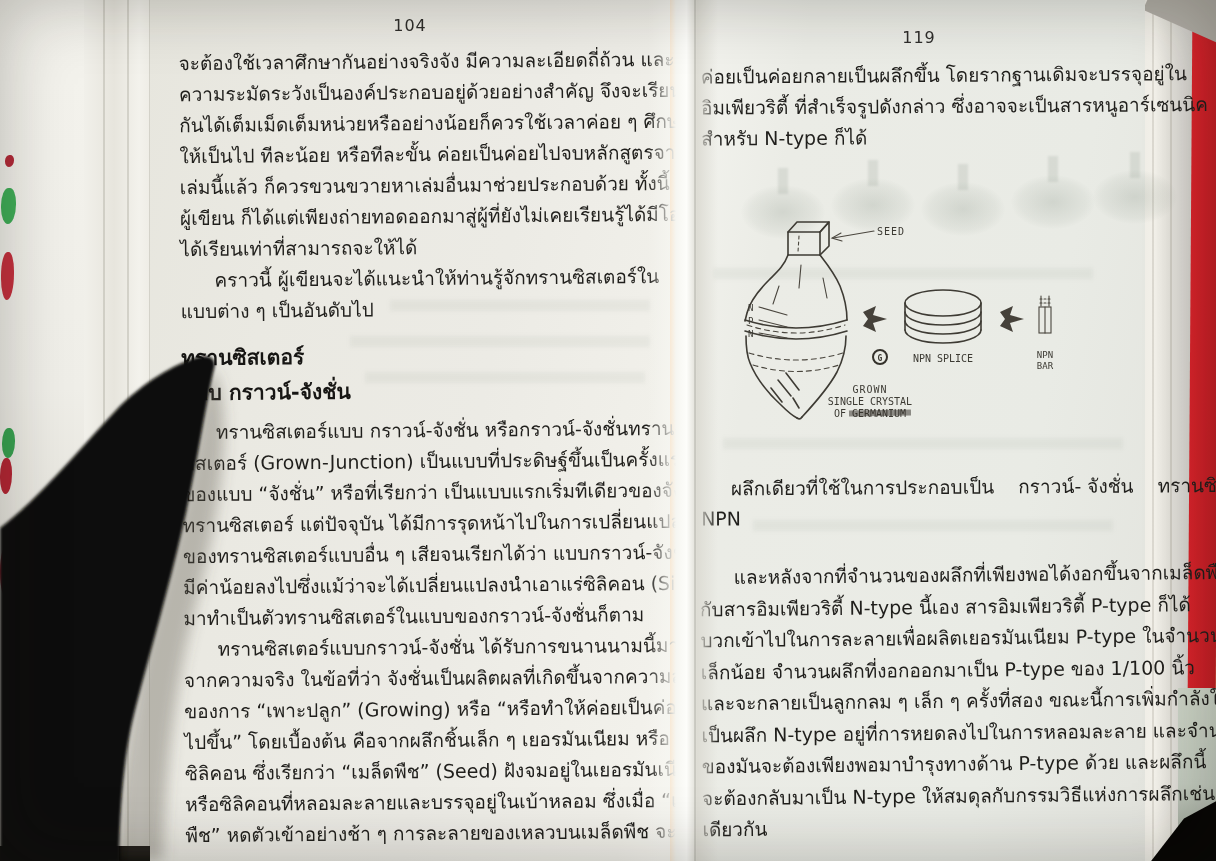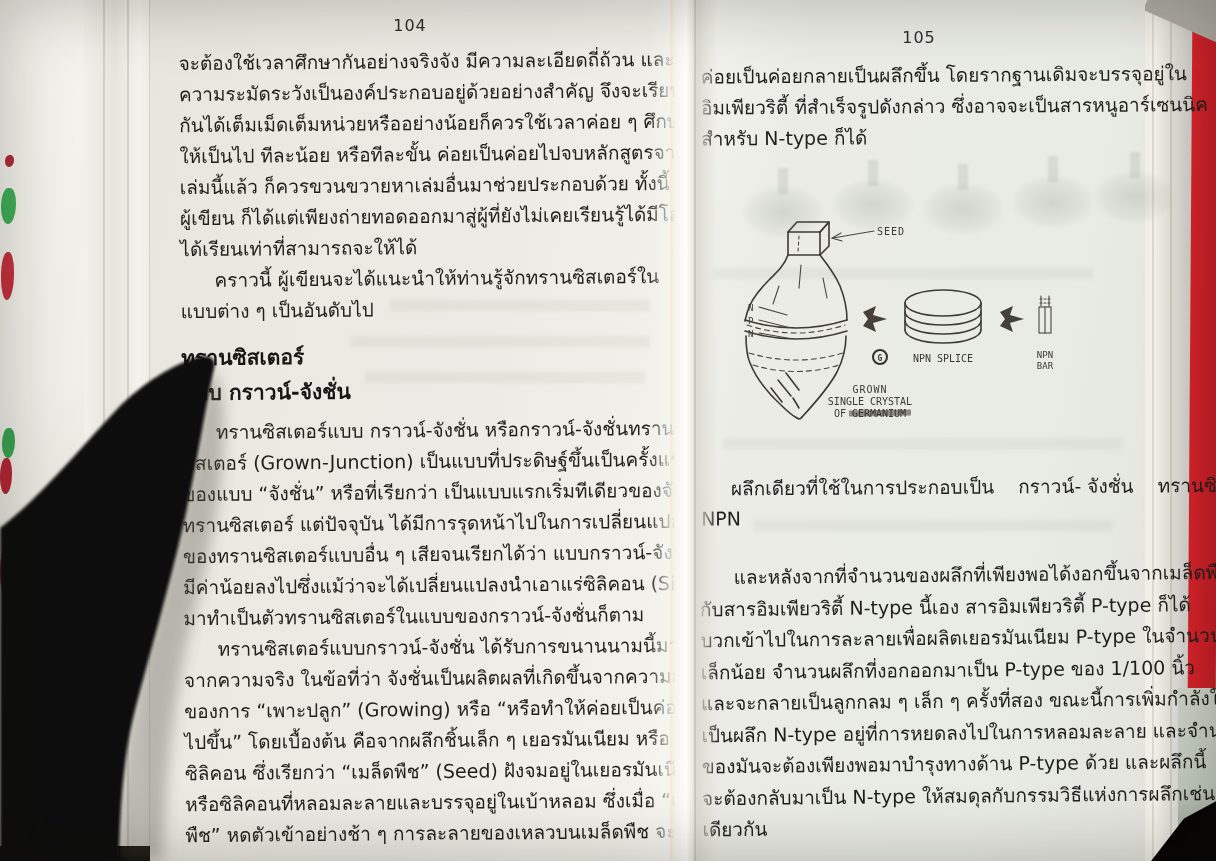--- a/index.html
+++ b/index.html
@@ -121,21 +121,21 @@
     </div>
     <div class="ghost-line" style="left:240px;top:300px;width:260px;"></div>
     <div class="ghost-line" style="left:200px;top:336px;width:300px;"></div>
     <div class="ghost-line" style="left:215px;top:372px;width:280px;"></div>
   </div>
 
   <div class="gutter"></div>
   <div class="gutter-crease"></div>
 
   <div class="page right-page">
-    <div class="pagenum">105</div>
+    <div class="pagenum">119</div>
 
     <div class="ghost-oval" style="left:48px;top:185px;"></div>
     <div class="ghost-oval" style="left:138px;top:178px;"></div>
     <div class="ghost-oval" style="left:228px;top:182px;"></div>
     <div class="ghost-oval" style="left:318px;top:175px;"></div>
     <div class="ghost-oval" style="left:400px;top:170px;"></div>
     <div class="ghost-stem" style="left:85px;top:168px;"></div>
     <div class="ghost-stem" style="left:175px;top:160px;"></div>
     <div class="ghost-stem" style="left:265px;top:164px;"></div>
     <div class="ghost-stem" style="left:355px;top:156px;"></div>

